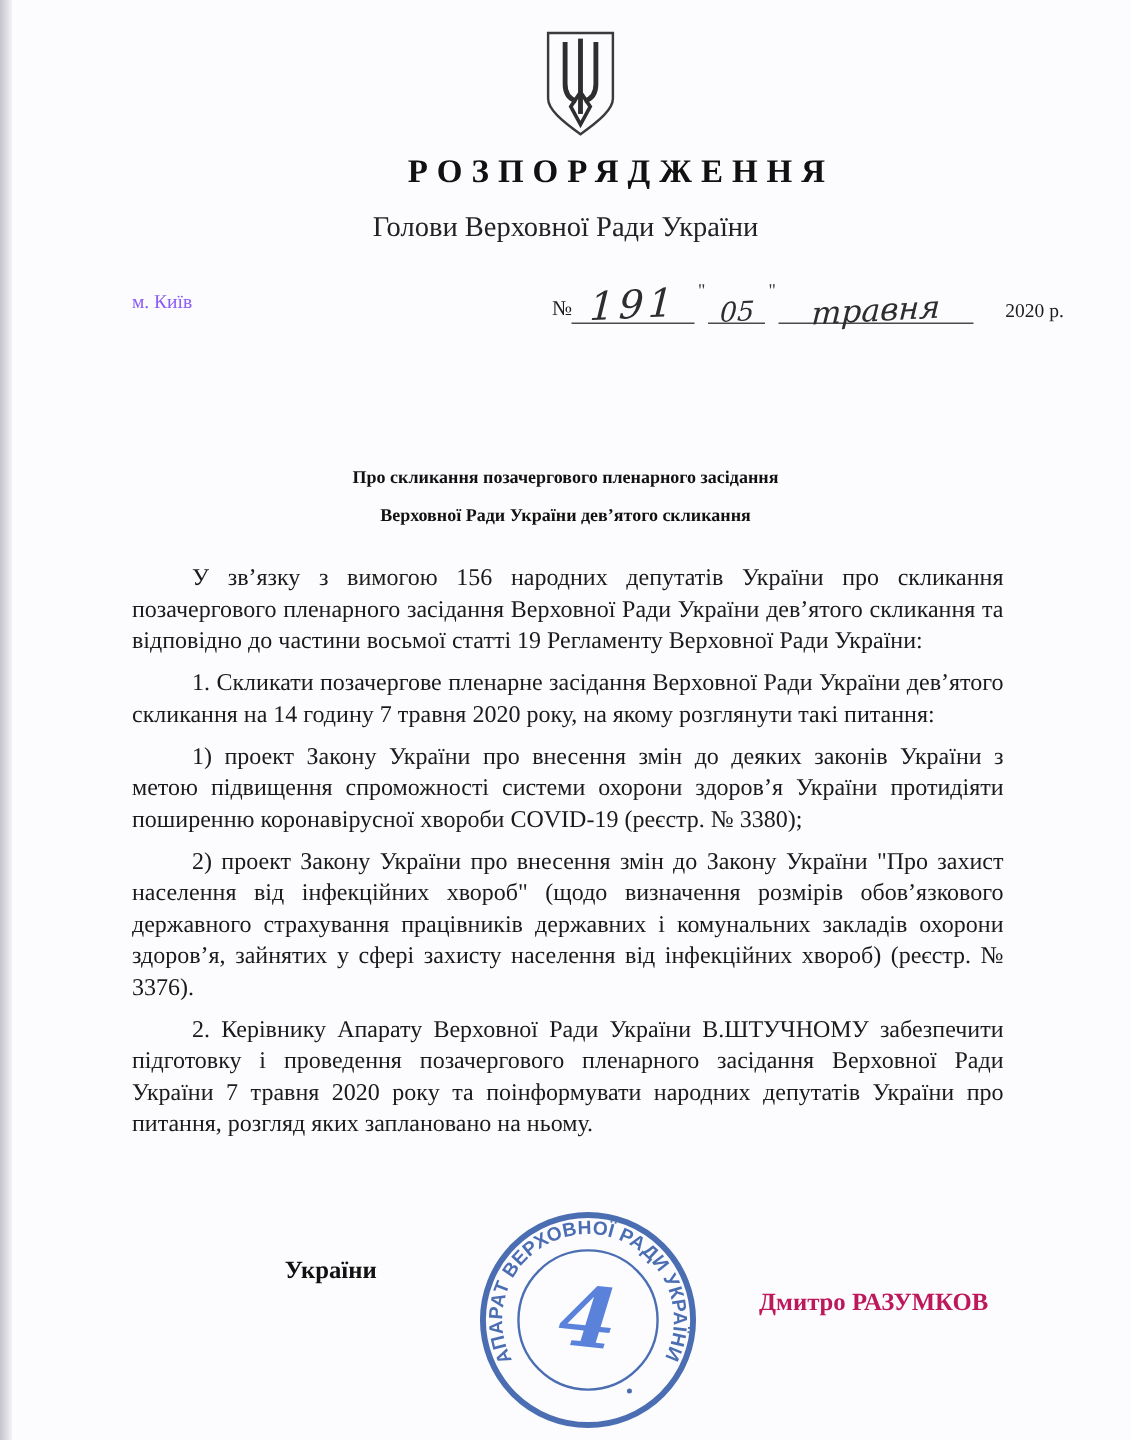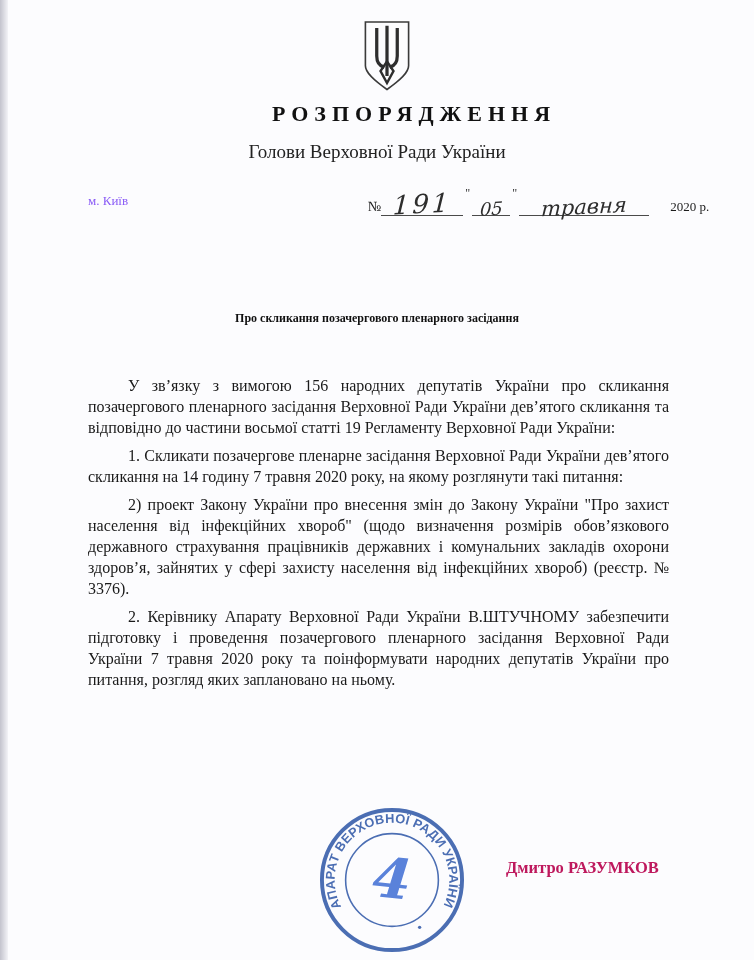--- a/index.html
+++ b/index.html
@@ -109,30 +109,33 @@
       <span class="q">"</span>
       <span class="blank month">
         <span class="hw month">травня</span>
       </span>
       <span class="year">2020 р.</span>
     </span>
   </div>
 
   <div class="subject">
     <div>Про скликання позачергового пленарного засідання</div>
+    <div>Верховної Ради України дев’ятого скликання</div>
   </div>
 
   <div class="bodytext">
     <p>У зв’язку з вимогою 156 народних депутатів України про скликання позачергового пленарного засідання Верховної Ради України дев’ятого скликання та відповідно до частини восьмої статті 19 Регламенту Верховної Ради України:</p>
     <p>1. Скликати позачергове пленарне засідання Верховної Ради України дев’ятого скликання на 14 годину 7 травня 2020 року, на якому розглянути такі питання:</p>
+    <p>1) проект Закону України про внесення змін до деяких законів України з метою підвищення спроможності системи охорони здоров’я України протидіяти поширенню коронавірусної хвороби COVID-19  (реєстр. № 3380);</p>
     <p>2) проект Закону України про внесення змін до Закону України "Про захист населення від інфекційних хвороб" (щодо визначення розмірів обов’язкового державного страхування працівників державних і комунальних закладів охорони здоров’я, зайнятих у сфері захисту населення від інфекційних хвороб)  (реєстр. № 3376).</p>
     <p>2. Керівнику Апарату Верховної Ради України В.ШТУЧНОМУ забезпечити підготовку і проведення позачергового пленарного засідання Верховної Ради України 7 травня 2020 року та поінформувати народних депутатів України про питання, розгляд яких заплановано на ньому.</p>
   </div>
 
   <div class="sig-pos">
+    <div>України</div>
   </div>
   <div class="sig-name">Дмитро РАЗУМКОВ</div>
 
   <div class="stamp">
     <svg viewBox="0 0 150 150" width="148" height="148">
       <circle cx="75" cy="75" r="71" fill="none" stroke="#3d63ae" stroke-width="4"></circle>
       <circle cx="75" cy="75" r="47" fill="none" stroke="#3d63ae" stroke-width="1.6"></circle>
       <path id="ringPath" d="M 24.8 104 A 58 58 0 1 1 125.2 104" fill="none"></path>
       <text font-size="13" font-weight="bold" fill="#3d63ae" letter-spacing="1" font-family="Liberation Sans, sans-serif">
         <textPath href="#ringPath" xlink:href="#ringPath" startOffset="2" textLength="238">АПАРАТ ВЕРХОВНОЇ РАДИ УКРАЇНИ</textPath>

